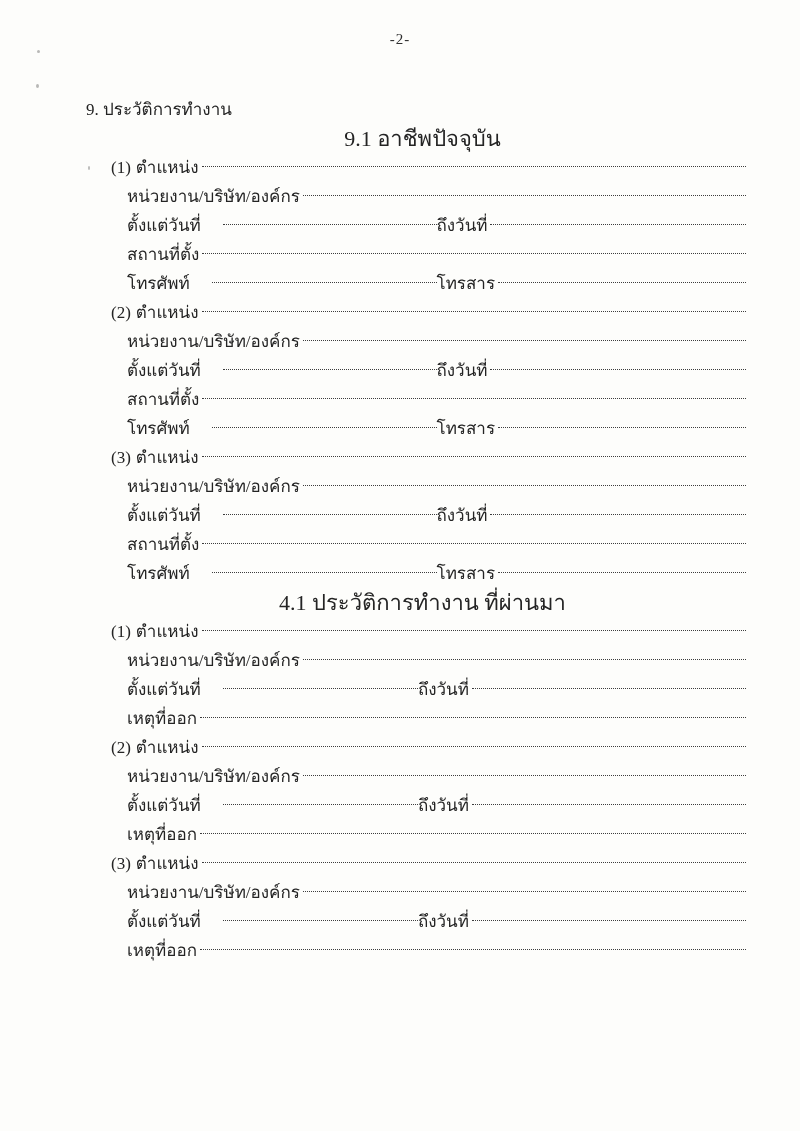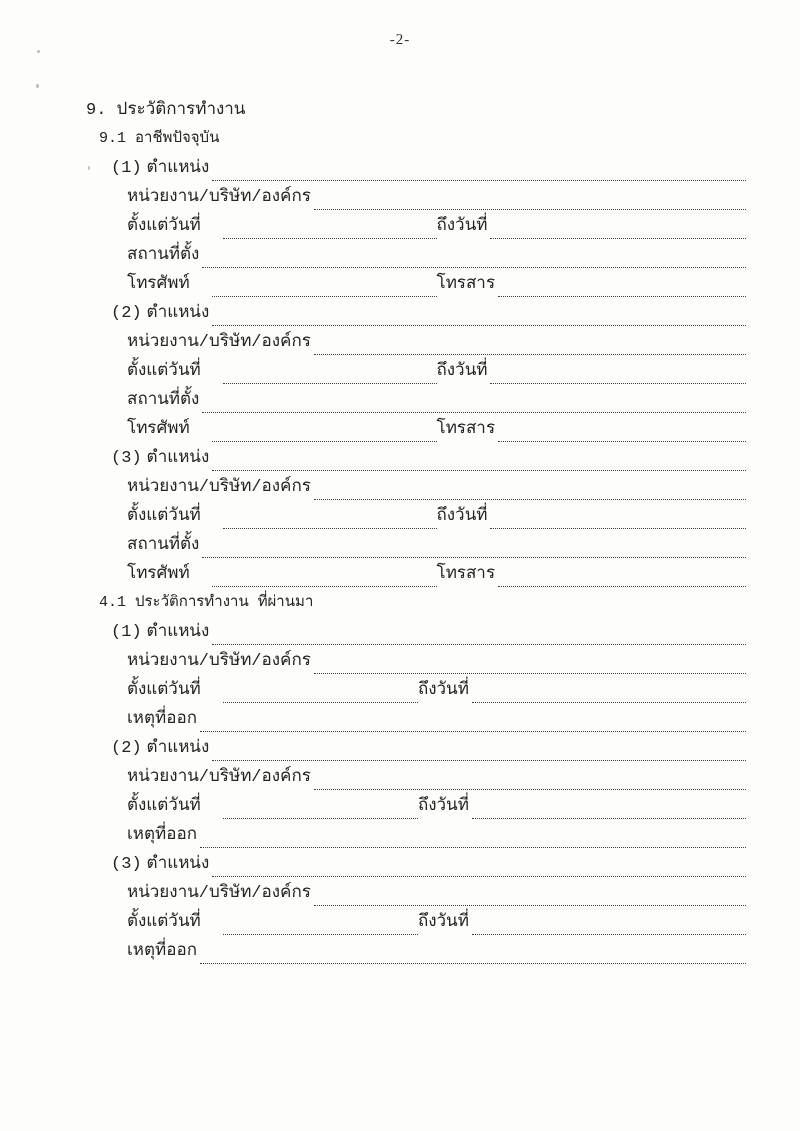--- a/index.html
+++ b/index.html
@@ -14,47 +14,48 @@
   .page-number {
     position: absolute;
     top: 31px; left: 0; width: 100%;
     text-align: center;
     font-size: 15px;
     letter-spacing: 1px;
     color: #2e2e2e;
   }
   .content {
     position: absolute;
-    left: 86px; top: 95px; width: 660px; font-family: Liberation Mono, monospace;
+    left: 86px; top: 95px; width: 660px;
   }
   .section-title {
     font-size: 17px;
     line-height: 29px;
     height: 29px;
     white-space: nowrap;
   }
   .sub-title {
-    font-size: 15px;
+    font-size: 22px;
     line-height: 29px;
     height: 29px;
     padding-left: 13px;
     white-space: nowrap;
+    text-align: center;
   }
   .row {
     display: flex;
     align-items: baseline;
     font-size: 17px;
     line-height: 29px;
     height: 29px;
     padding-left: 41px;
   }
   .row.first { padding-left: 25px; }
   .num { margin-right: 5px; white-space: nowrap; }
   .lab { white-space: nowrap; }
-  .seg { display: flex; align-items: flex-end; min-width: 0; }
+  .seg { display: flex; align-items: center; min-width: 0; }
   .seg-only { flex: 1 1 auto; }
   .seg-first { flex: 0 0 50%; gap: 19px; }
   .seg-rest { flex: 1 1 auto; }
   .sub-2 .seg-first { flex-basis: 47%; }
   .dots {
     flex: 1 1 auto;
     border-bottom: 1.7px dotted #3d3d3d;
     margin-left: 3px;
     transform: translateY(-1px);
     min-width: 10px;

